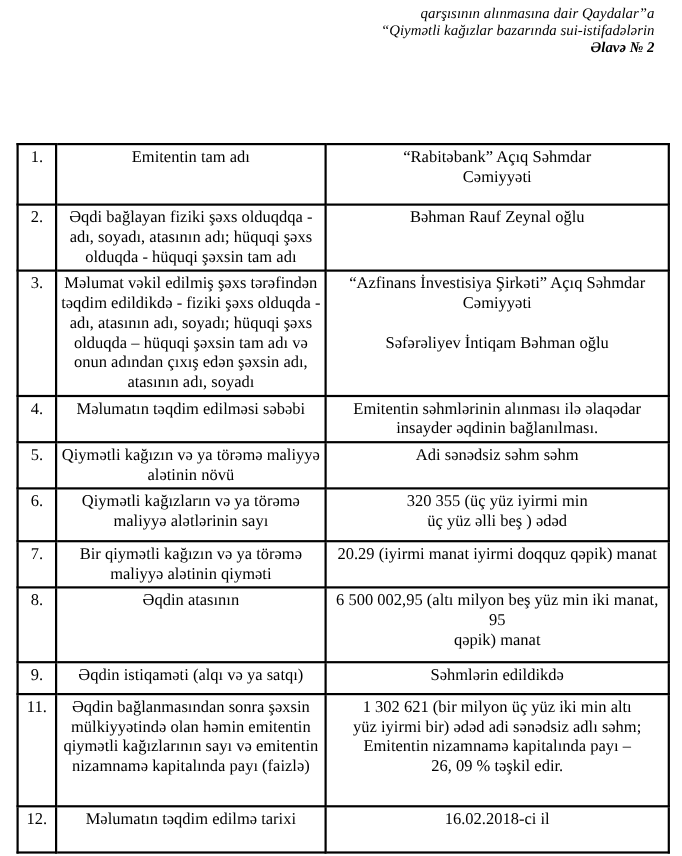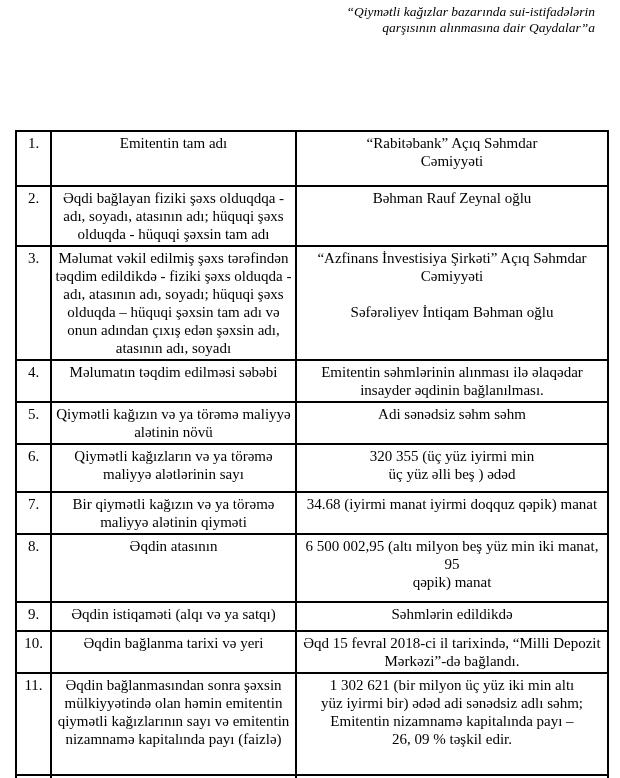--- a/index.html
+++ b/index.html
@@ -60,22 +60,23 @@
     padding-left: 3px;
     padding-right: 2px;
   }
 </style>
 </head>
 <body>
 
 <div class="page">
 
   <div class="doc-ref">
+    <div>qarşısının alınmasına dair Qaydalar”a</div>
     <div>“Qiymətli kağızlar bazarında sui-istifadələrin</div>
-    <div>qarşısının alınmasına dair Qaydalar”a</div>
+    <div class="annex">Əlavə № 2</div>
   </div>
 
 
   <table class="insider">
     <colgroup>
       <col style="width:35px">
       <col style="width:245px">
       <col style="width:312px">
     </colgroup>
     <tbody>
@@ -121,38 +122,32 @@
         <td class="num">6.</td>
         <td>Qiymətli kağızların və ya törəmə
 maliyyə alətlərinin sayı</td>
         <td>320 355 (üç yüz iyirmi min
 üç yüz əlli beş ) ədəd</td>
       </tr>
       <tr style="height:35px">
         <td class="num">7.</td>
         <td>Bir qiymətli kağızın və ya törəmə
 maliyyə alətinin qiyməti</td>
-        <td>34.68 (iyirmi manat iyirmi doqquz qəpik) manat</td>
+        <td>20.29 (iyirmi manat iyirmi doqquz qəpik) manat</td>
       </tr>
       <tr style="height:68px">
         <td class="num vmid">8.</td>
         <td class="vmid">Əqdin atasının</td>
         <td>6 500 002,95 (altı milyon beş yüz min iki manat, 95
 qəpik) manat</td>
       </tr>
       <tr style="height:29px">
         <td class="num">9.</td>
         <td>Əqdin istiqaməti (alqı və ya satqı)</td>
         <td>Səhmlərin edildikdə</td>
-      </tr>
-      <tr style="height:38px">
-        <td class="num">10.</td>
-        <td>Əqdin bağlanma tarixi və yeri</td>
-        <td>Əqd 15 fevral 2018-ci il tarixində, “Milli Depozit
-Mərkəzi”-də bağlandı.</td>
       </tr>
       <tr style="height:102px">
         <td class="num">11.</td>
         <td>Əqdin bağlanmasından sonra şəxsin
 mülkiyyətində olan həmin emitentin
 qiymətli kağızlarının sayı və emitentin
 nizamnamə kapitalında payı (faizlə)</td>
         <td class="justify-left">      1 302 621 (bir  milyon üç  yüz iki min altı
 yüz iyirmi bir)  ədəd  adi  sənədsiz  adlı  səhm;
 Emitentin nizamnamə kapitalında payı –

